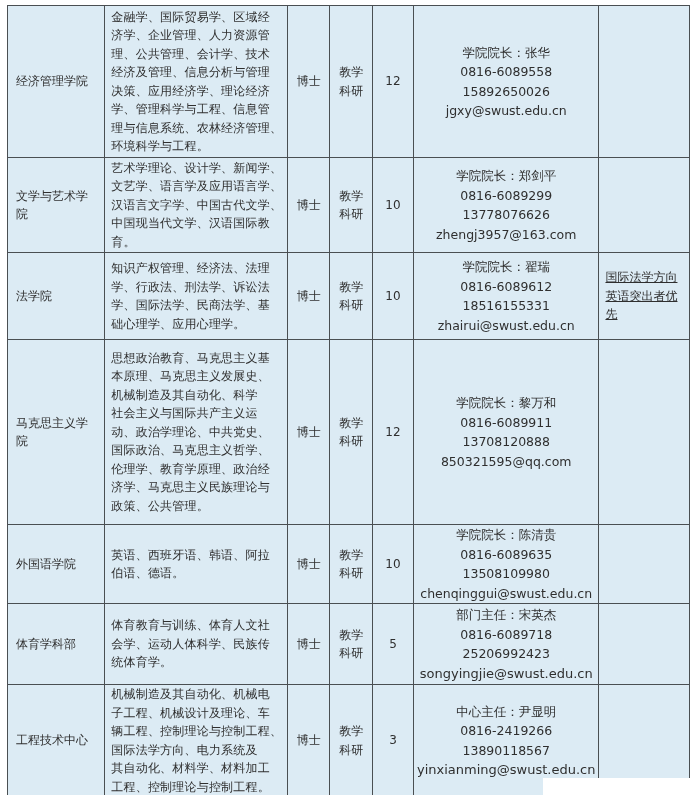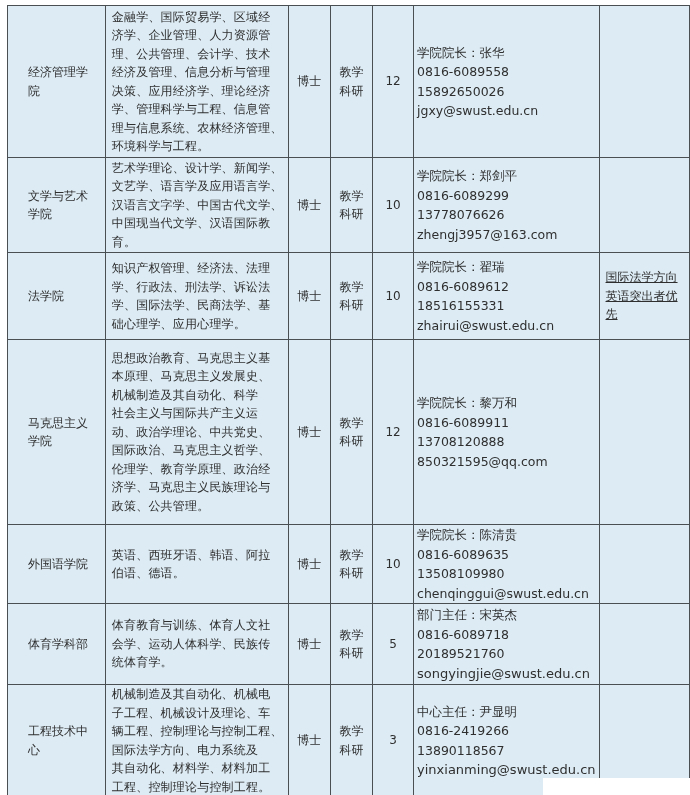--- a/index.html
+++ b/index.html
@@ -15,24 +15,24 @@
     background:#dcebf4;
   }
   td {
     border:1px solid #4a4f52;
     padding:0 6px;
     font-size:12px;
     line-height:18.5px;
     vertical-align:middle;
     word-break:break-all;
   }
-  td.college { padding-left:20px; }
+  td.college { padding-left:8px; }
   td.center { text-align:center; }
   td.majors { padding:0 5px 0 6px; letter-spacing:0.2px; }
-  td.contact { text-align:left; font-size:12.5px; line-height:19.5px; padding:0 3px; }
+  td.contact { text-align:center; font-size:12.5px; line-height:19.5px; padding:0 3px; }
   td.contact .email-small { font-size:13px; }
   td.note { vertical-align:middle;text-decoration:underline; }
   .line { display:block; white-space:nowrap; }
   .cover { position:absolute; left:543px; top:778px; width:147px; height:17px; background:#ffffff; }
   .topfade { position:absolute; left:0; top:0; width:690px; height:5px; background:#ffffff; }
 </style>
 </head>
 <body>
 
 <div class="topfade"></div>
@@ -186,21 +186,21 @@
       </td>
       <td class="center">博士</td>
       <td class="center">
         <span class="line">教学</span>
         <span class="line">科研</span>
       </td>
       <td class="center">5</td>
       <td class="contact">
         <span class="line">部门主任：宋英杰</span>
         <span class="line">0816-6089718</span>
-        <span class="line">20189521760</span>
+        <span class="line">25206992423</span>
         <span class="line email-small">songyingjie@swust.edu.cn</span>
       </td>
       <td class="note"></td>
     </tr>
 
     <tr style="height:112px">
       <td class="college">工程技术中心</td>
       <td class="majors">
         <span class="line">机械制造及其自动化、机械电</span>
         <span class="line">子工程、机械设计及理论、车</span>

